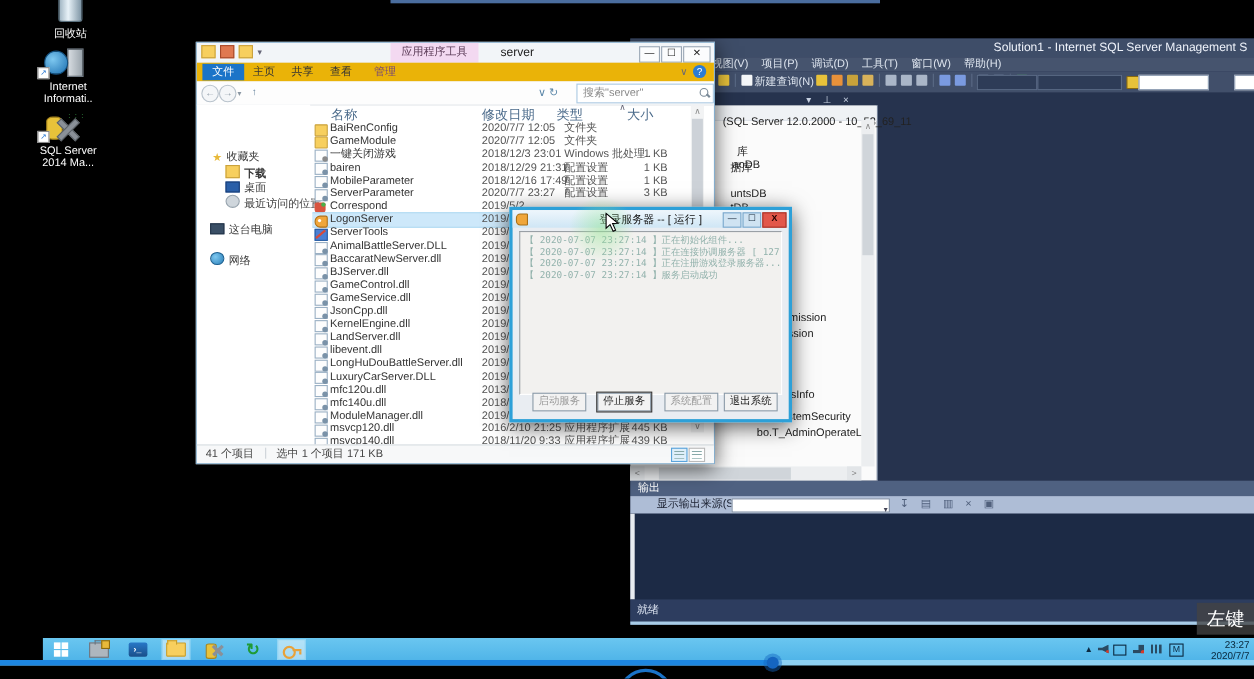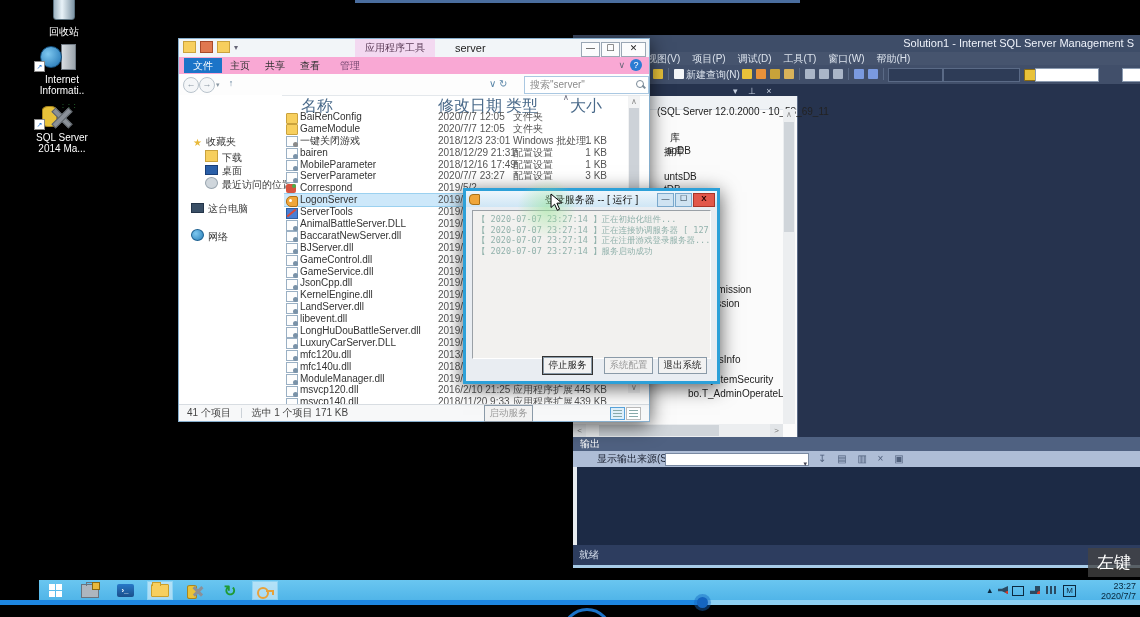--- a/index.html
+++ b/index.html
@@ -29,21 +29,21 @@
   .x-title{position:absolute;left:0;top:0;right:0;height:18px;background:#f2f5f8;border-bottom:1px solid #e3e8ee;}
   .qat{position:absolute;left:4px;top:2px;display:flex;gap:4px;align-items:center;}
   .qat .mini{width:11px;height:10px;}
   .mini-folder{background:#f7cf5e;border:1px solid #caa23d;}
   .mini-red{background:#e07850;border:1px solid #a84a2a;}
   .ctx-chip{position:absolute;left:176px;top:0;height:18px;line-height:18px;padding:0 10px;background:#f3d9f1;color:#5a3a56;font-size:10px;}
   .x-caption{position:absolute;left:276px;top:3px;font-size:11px;color:#222;}
   .capbtns{position:absolute;right:3px;top:3px;display:flex;gap:1px;}
   .capbtn{width:17px;height:13px;border:1px solid #9aa7b5;background:#fbfcfd;font-size:9px;line-height:11px;text-align:center;color:#222;}
   .capbtn.close{width:23px;}
-  .x-tabs{position:absolute;left:0;top:18px;right:0;height:17px;background:#f9a8d4;border-bottom:1px solid #e8ecf0;}
+  .x-tabs{position:absolute;left:0;top:18px;right:0;height:17px;background:#eab308;border-bottom:1px solid #e8ecf0;}
   .xtab{position:absolute;top:1px;height:15px;line-height:15px;padding:0 9px;font-size:10px;color:#333;}
   .xtab.file{background:#1b74c8;color:#fff;}
   .xtab.ctx{color:#7a4a74;}
   .ribbon-min{position:absolute;right:24px;top:21px;color:#667;font-size:9px;}
   .help-q{position:absolute;right:7px;top:20px;width:12px;height:12px;border-radius:50%;background:#2b7cd3;color:#fff;font-size:9px;text-align:center;line-height:12px;}
   .x-addr{position:absolute;left:0;top:35px;right:0;height:21px;background:#fdfdfd;border-bottom:1px solid #e4e8ec;}
   .navbtn{position:absolute;top:3px;width:14px;height:14px;border-radius:50%;border:1px solid #b9c3cc;color:#8a97a3;font-size:9px;text-align:center;line-height:13px;background:#f4f6f8;}
   .crumbbox{position:absolute;left:58px;top:2px;width:276px;height:16px;border:1px solid #aac8e2;background:#fff;line-height:16px;white-space:nowrap;overflow:hidden;}
   .crumb-sep{color:#777;padding:0 3px;font-size:8px;}
   .crumb{color:#333;}
@@ -53,21 +53,21 @@
   .mag:after{content:"";position:absolute;left:5px;top:5px;width:4px;height:1.5px;background:#7a8a98;transform:rotate(45deg);}
   .x-side{position:absolute;left:0;top:56px;width:103px;bottom:16px;background:#fff;}
   .side-item{position:absolute;white-space:nowrap;color:#3a3a3a;text-align:right;}
   .si-ic{display:inline-block;width:11px;height:10px;margin-right:4px;vertical-align:-1px;}
   .ic-star{color:#e8b93a;font-size:10px;} 
   .ic-folder{background:#f7cf5e;border:1px solid #caa23d;}
   .ic-desktop{background:#2a5fa8;border:1px solid #1a3f78;height:8px;margin-top:1px;}
   .ic-recent{background:#cfd6dc;border:1px solid #98a4ae;border-radius:50%;}
   .ic-pc{background:#3a4f66;border:1px solid #24354a;height:8px;}
   .ic-net{background:radial-gradient(circle at 35% 35%,#7ec8f0,#2a7fb8);border:1px solid #1a5f90;border-radius:50%;}
-  .x-head{position:absolute;top:57px;font-size:16px;color:#4a6a8a;}
+  .x-head{position:absolute;top:57px;font-size:12px;color:#4a6a8a;}
   .sortmark{position:absolute;left:384px;top:54px;color:#667;font-size:8px;}
   #file-list{position:absolute;left:105px;top:72px;width:343px;height:294px;overflow:hidden;}
   .frow{height:11.9px;line-height:11.9px;font-size:10px;white-space:nowrap;position:relative;}
   .frow.sel{background:#cde8fa;outline:1px solid #9bd1f0;}
   .fcell-name{position:absolute;left:16px;}
   .fcell-date{position:absolute;left:154px;color:#555;}
   .fcell-type{position:absolute;left:229px;color:#555;}
   .fcell-size{position:absolute;left:268px;width:55px;text-align:right;color:#555;}
   .fi{position:absolute;left:2px;top:1.5px;width:10px;height:9px;}
   .fi-folder{background:#f7cf5e;border:1px solid #caa23d;border-radius:1px;}
@@ -281,21 +281,21 @@
     <span class="abs" style="left:37px;top:7px;font-size:7px;color:#8a97a3;">▾</span>
     <div class="navbtn" style="left:45px;border:none;background:none;color:#5a7a96;">↑</div>
     <div class="addr-icons">∨ ↻</div>
     <div class="searchbox">
       <span>搜索"server"</span>
       <span class="mag"></span>
     </div>
   </div>
   <div class="x-side" id="explorer-side">
       <div class="side-item" style="left: 12px; top: 40px;"><span class="si-ic ic-star" style="border: none; background: none;">★</span><span>收藏夹</span></div>
-      <div class="side-item" style="left: 26px; top: 55px;"><span class="si-ic ic-folder"></span><span>下载</span></div>
+      <div class="side-item" style="left: 26px; top: 55px; font-weight: bold;"><span class="si-ic ic-folder"></span><span>下载</span></div>
       <div class="side-item" style="left: 26px; top: 68.5px;"><span class="si-ic ic-desktop"></span><span>桌面</span></div>
       <div class="side-item" style="left: 26px; top: 82px;"><span class="si-ic ic-recent"></span><span>最近访问的位置</span></div>
       <div class="side-item" style="left: 12px; top: 107px;"><span class="si-ic ic-pc"></span><span>这台电脑</span></div>
       <div class="side-item" style="left: 12px; top: 134px;"><span class="si-ic ic-net"></span><span>网络</span></div>
     </div>
   <div id="explorer-headers">
       <div class="x-head" style="left: 122px;">名称</div>
       <div class="x-head" style="left: 259px;">修改日期</div>
       <div class="x-head" style="left: 327px;">类型</div>
       <div class="x-head" style="left: 391px;">大小</div>
@@ -506,21 +506,21 @@
       <div class="c-btn close">X</div>
     </div>
   </div>
   <div class="logbox" id="console-logs">
       <div>【 2020-07-07 23:27:14 】正在初始化组件...</div>
       <div>【 2020-07-07 23:27:14 】正在连接协调服务器 [ 127.0.0.1:9610 ]</div>
       <div>【 2020-07-07 23:27:14 】正在注册游戏登录服务器...</div>
       <div>【 2020-07-07 23:27:14 】服务启动成功</div>
     </div>
   <div class="c-actions" id="console-buttons">
-      <div class="dlgbtn dis" style="left: 18px; width: 47px; margin-top: 48px;">启动服务</div>
+      <div class="dlgbtn dis" style="left: 18px; width: 47px;">启动服务</div>
       <div class="dlgbtn focus" style="left: 77px; width: 47px;">停止服务</div>
       <div class="dlgbtn dis" style="left: 138px; width: 47px;">系统配置</div>
       <div class="dlgbtn" style="left: 192px; width: 47px;">退出系统</div>
     </div>
 </div>
 
 <div class="abs" id="clickglow"></div>
 <div class="abs" id="cursor">
   <svg width="13" height="19" viewBox="0 0 13 19">
       <path d="M1,1 L1,14.5 L4.6,11.2 L7.4,17.3 L9.6,16.2 L6.9,10.2 L11.8,10 Z" fill="#fff" stroke="#000" stroke-width="1"></path>

